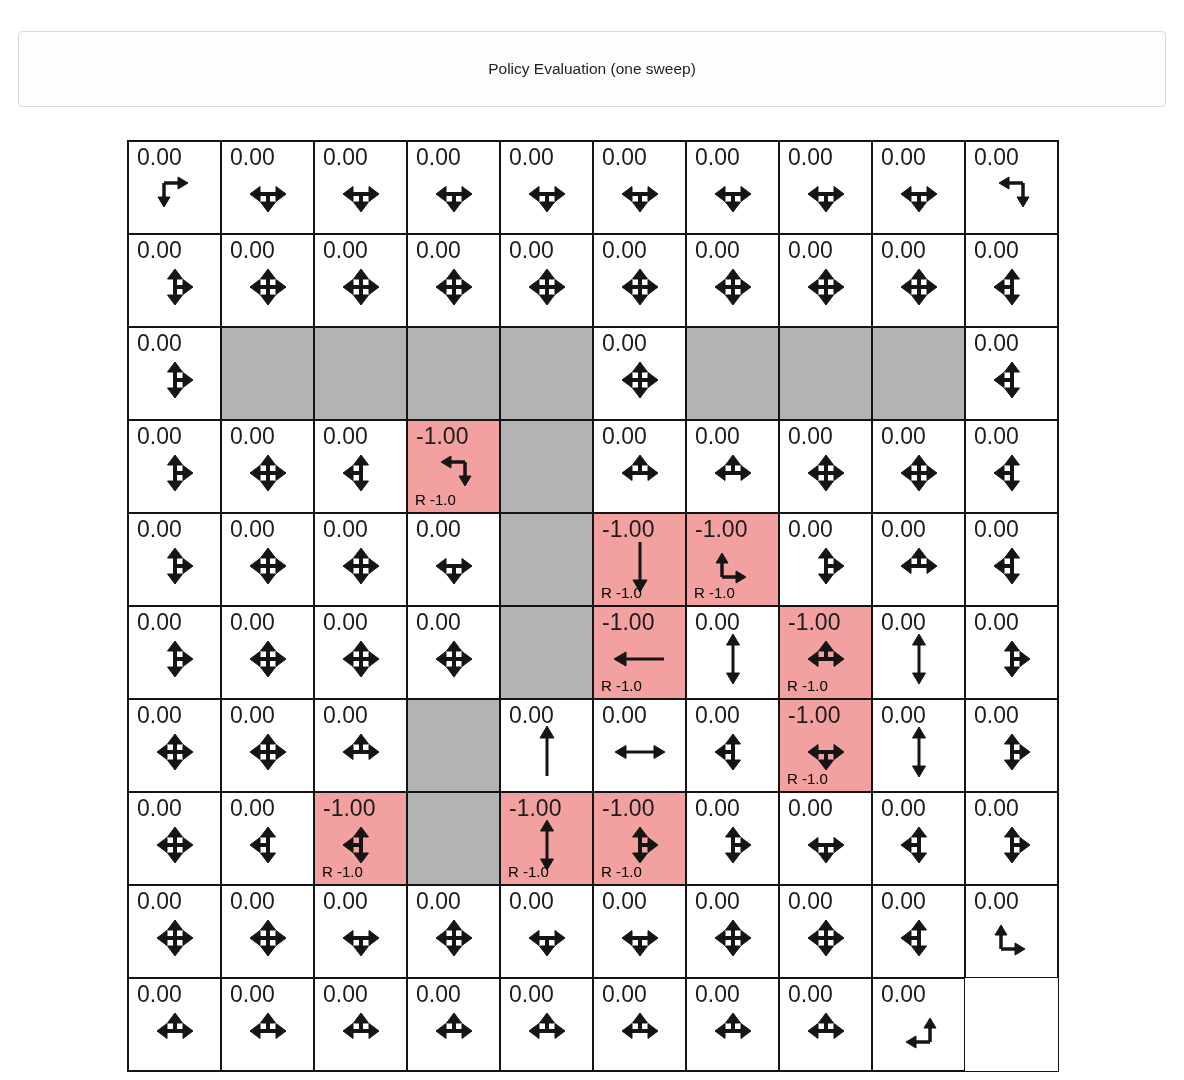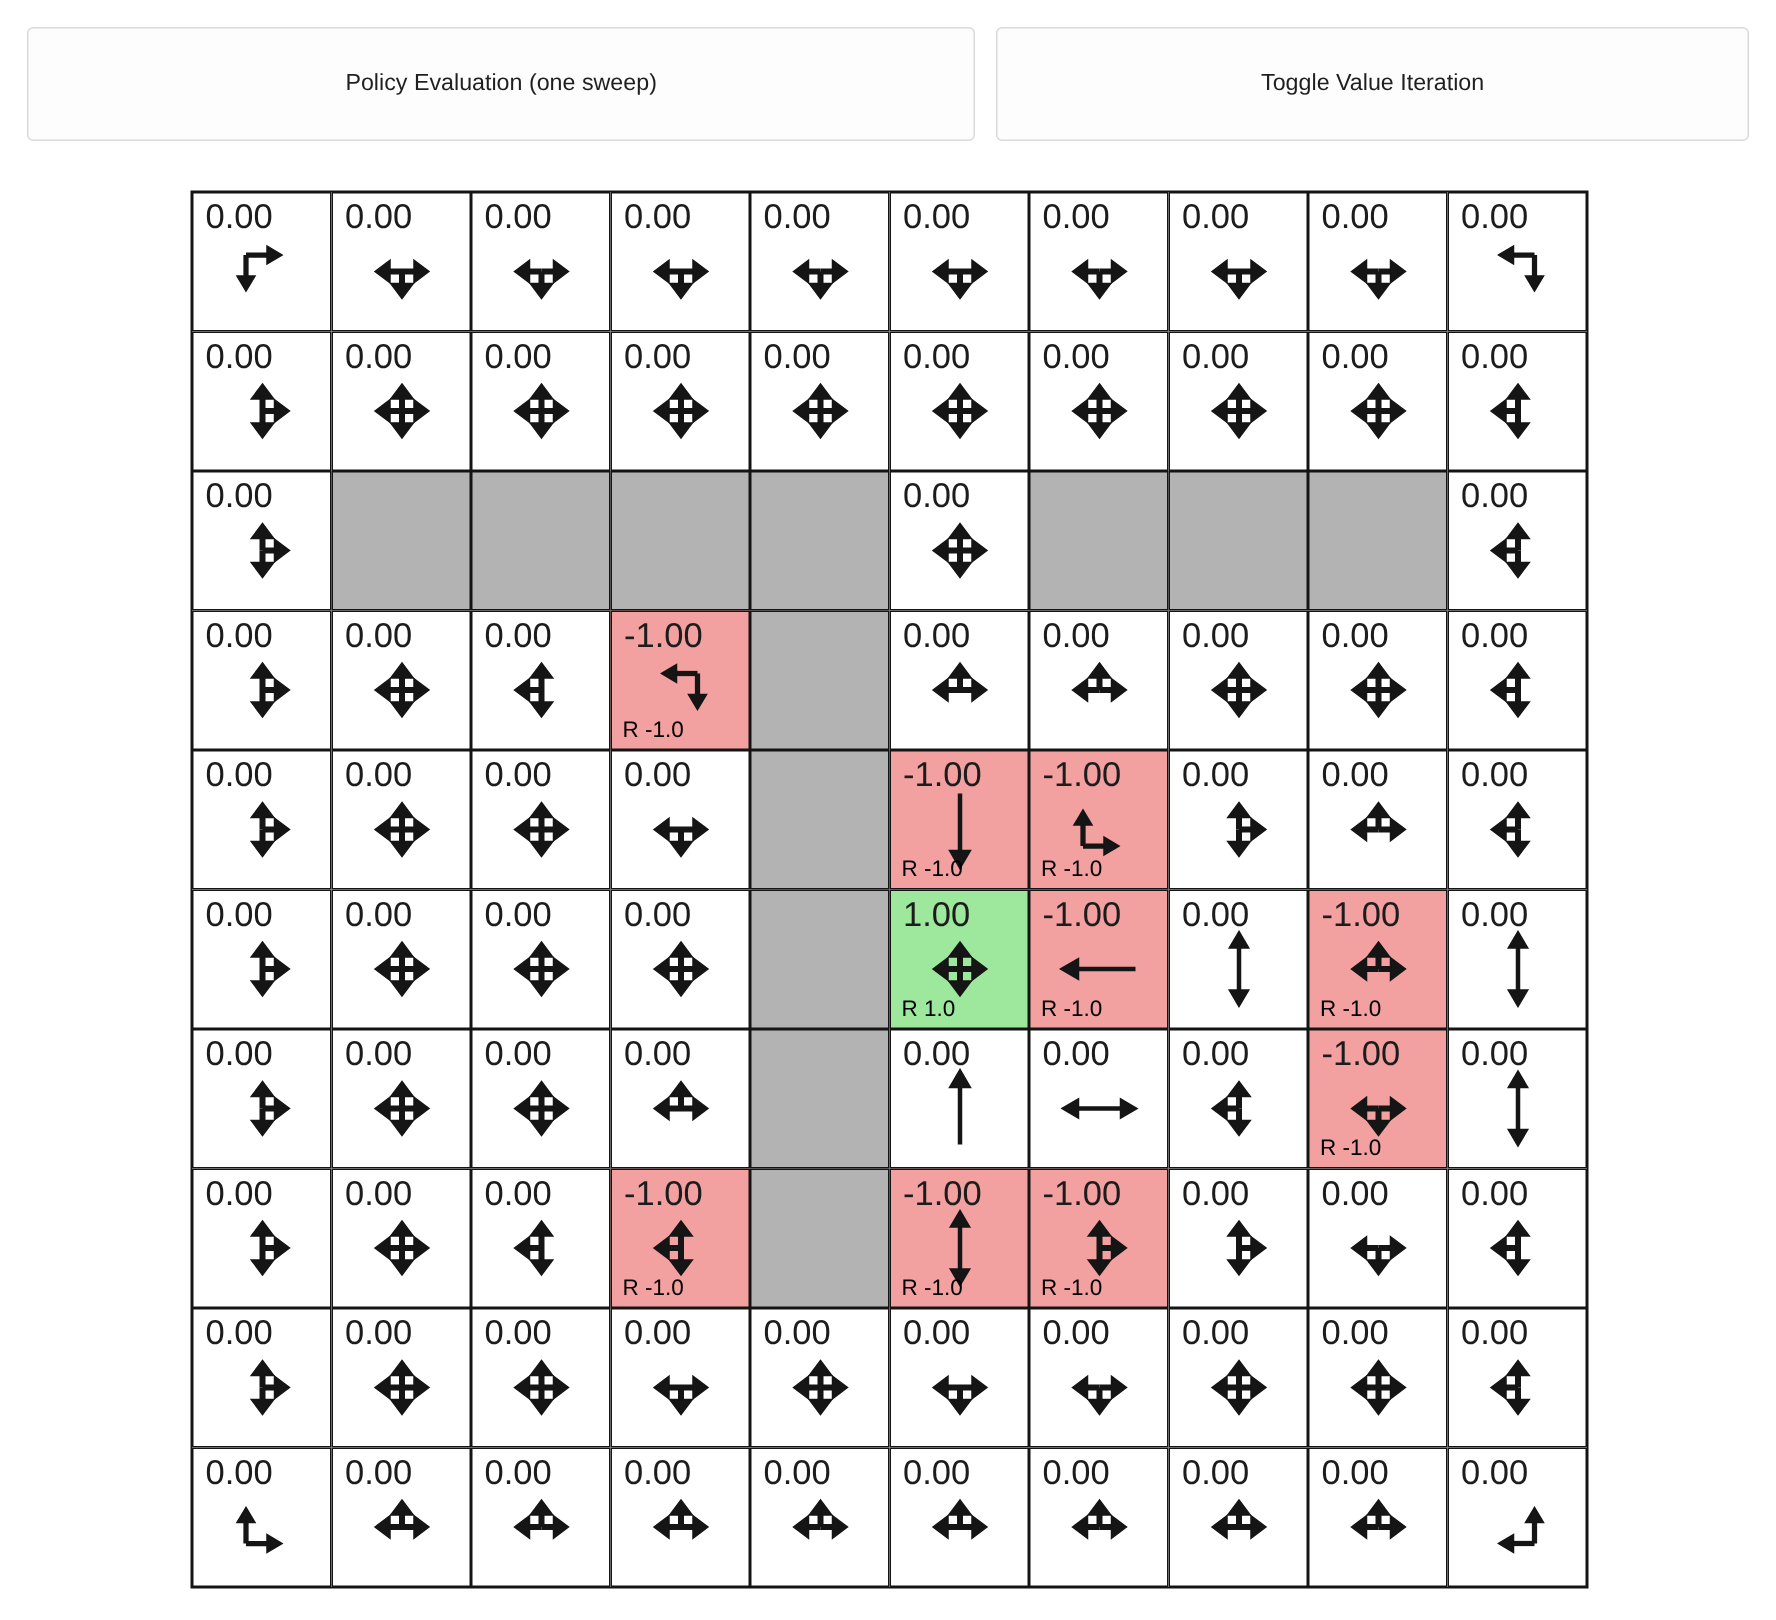--- a/index.html
+++ b/index.html
@@ -1,19 +1,19 @@
 <!DOCTYPE html>
 <html style="--wall: #b3b3b3; --penalty: #f2a0a0; --goal: #9de89d; --focus: #7aa3e8;"><head>
 <meta charset="utf-8">
 <style>
   html,body{margin:0;padding:0;background:#ffffff;}
   body{width:1184px;height:1080px;font-family:"Liberation Sans",sans-serif;color:#1c1c1c;overflow:hidden;}
 
   
-  .toolbar{display:flex;gap:14px;padding:18px 18px 0 18px;align-items:center;}
+  .toolbar{display:flex;gap:14px;padding:31px 18px 0 18px;align-items:center;}
   .btn{height:76px;background:#fdfdfd;border:1px solid #d9d9d9;border-radius:4px;
        font-family:"Liberation Sans",sans-serif;font-size:15.5px;color:#1f1f1f;cursor:pointer;}
   .btn.b1{flex:327 0 0;}
   .btn.b2{flex:266 0 0;}
   .btn.b3{flex:258 0 0;}
   .btn.b4{flex:264 0 0;}
   .btn.active{box-shadow:0 0 0 5px var(--focus,#7aa3e8);border-radius:6px;background:#ffffff;}
 
   
   .grid{width:930px;height:930px;margin:33px 0 0 127px;display:grid;
@@ -26,21 +26,20 @@
   .val{position:absolute;top:2px;left:8px;font-size:23px;line-height:26px;color:#1c1c1c;}
   .rw{position:absolute;bottom:4px;left:7px;font-size:15px;color:#000000;}
   .arrows{position:absolute;left:50%;top:22px;margin-left:-30px;width:60px;height:60px;}
   .arrows svg{display:block;}
 </style>
 </head>
 <body>
 
 <div class="toolbar">
   <button class="btn b1">Policy Evaluation (one sweep)</button>
-  <button class="btn b3">Toggle Value Iteration</button>
 </div>
 
 <div class="grid">
     <div class="cell">
       <span class="val">0.00</span>
       <span class="arrows">
         <svg width="60" height="60" viewBox="0 0 60 60" fill="#151515" stroke="#151515">
           <line x1="19" y1="19" x2="33" y2="19" stroke-width="3.5"></line>
           <polygon points="43,19 33,25 33,13"></polygon>
           <line x1="19" y1="19" x2="19" y2="33" stroke-width="3.5"></line>
@@ -650,36 +649,20 @@
           <line x1="30" y1="30" x2="30" y2="38" stroke-width="4"></line>
           <polygon points="30,48 22.5,38 37.5,38"></polygon>
           <line x1="30" y1="30" x2="22" y2="30" stroke-width="4"></line>
           <polygon points="12,30 22,22.5 22,37.5"></polygon>
           <line x1="30" y1="30" x2="38" y2="30" stroke-width="4"></line>
           <polygon points="48,30 38,37.5 38,22.5"></polygon>
         </svg>
       </span>
     </div>
     <div class="cell wall"></div>
-    <div class="cell goal">
-      <span class="val">1.00</span>
-      <span class="arrows">
-        <svg width="60" height="60" viewBox="0 0 60 60" fill="#151515" stroke="#151515">
-          <line x1="30" y1="30" x2="30" y2="22" stroke-width="4"></line>
-          <polygon points="30,12 37.5,22 22.5,22"></polygon>
-          <line x1="30" y1="30" x2="30" y2="38" stroke-width="4"></line>
-          <polygon points="30,48 22.5,38 37.5,38"></polygon>
-          <line x1="30" y1="30" x2="22" y2="30" stroke-width="4"></line>
-          <polygon points="12,30 22,22.5 22,37.5"></polygon>
-          <line x1="30" y1="30" x2="38" y2="30" stroke-width="4"></line>
-          <polygon points="48,30 38,37.5 38,22.5"></polygon>
-        </svg>
-      </span>
-      <span class="rw">R 1.0</span>
-    </div>
     <div class="cell penalty">
       <span class="val">-1.00</span>
       <span class="arrows">
         <svg width="60" height="60" viewBox="0 0 60 60" fill="#151515" stroke="#151515">
           <line x1="54" y1="30" x2="16" y2="30" stroke-width="3"></line>
           <polygon points="4,30 16,23 16,37"></polygon>
         </svg>
       </span>
       <span class="rw">R -1.0</span>
     </div>

